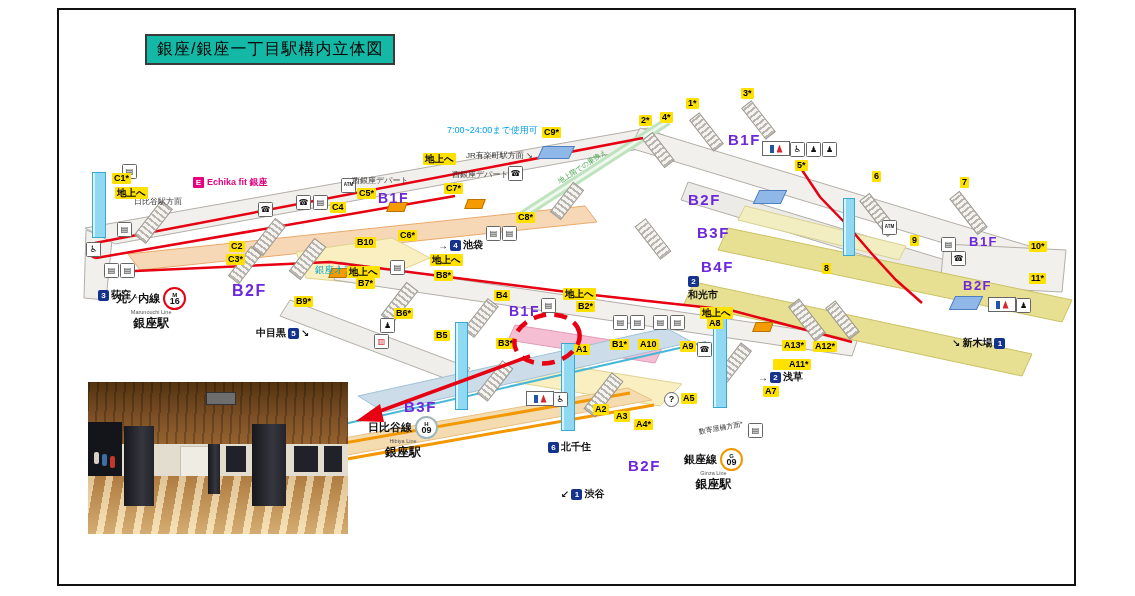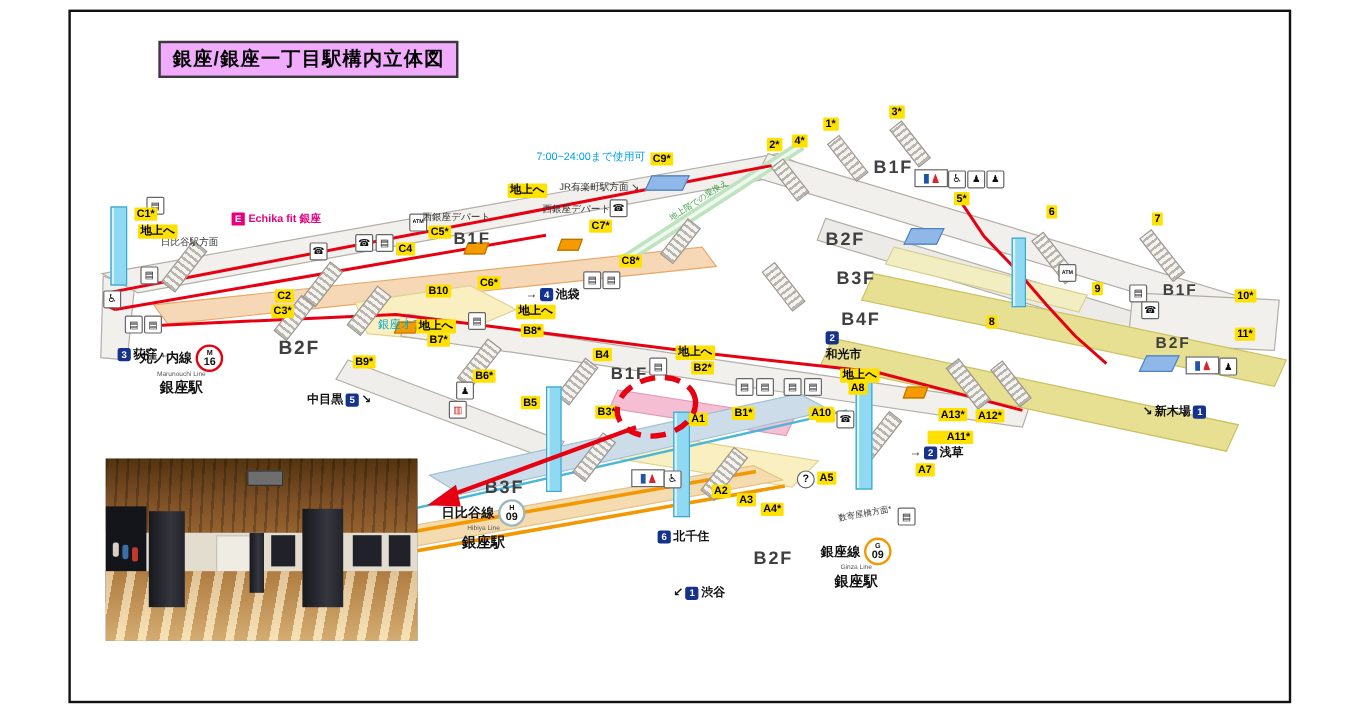--- a/index.html
+++ b/index.html
@@ -3,27 +3,27 @@
 <meta charset="utf-8">
 <style>
   html,body{margin:0;padding:0;background:#fff;}
   body{width:1135px;height:596px;position:relative;overflow:hidden;
        font-family:"Liberation Sans","DejaVu Sans",sans-serif;}
   #stage{position:absolute;left:0;top:0;width:1135px;height:596px;}
   #frame{position:absolute;left:57px;top:8px;width:1015px;height:574px;border:2px solid #111;background:#fff;}
   svg.layer{position:absolute;left:0;top:0;pointer-events:none;}
   #svg-base{z-index:1;}
   #svg-over{z-index:6;}
-  #title{position:absolute;left:132px;top:34px;border:2px solid #3a3a3a;background:#f0abfc;
-         padding:3px 10px;font-size:16px;font-weight:bold;letter-spacing:1px;z-index:5;white-space:nowrap;}
+  #title{position:absolute;left:145px;top:34px;border:2px solid #3a3a3a;background:#14b8a6;
+         padding:3px 10px;font-size:16px;font-weight:normal;letter-spacing:1px;z-index:5;white-space:nowrap;}
   #caption{position:absolute;left:62px;top:540px;font-size:15px;color:#111;letter-spacing:.5px;z-index:5;white-space:nowrap;}
   .exit{position:absolute;background:#ffe100;color:#000;font-weight:bold;font-size:9px;line-height:1.25;
         padding:0 2px;white-space:nowrap;z-index:4;border-radius:1px;}
   .ground{font-size:9.5px;}
-  .floor{position:absolute;color:#404040;font-weight:bold;font-size:14px;letter-spacing:1.5px;z-index:3;white-space:nowrap;}
+  .floor{position:absolute;color:#6d28d9;font-weight:bold;font-size:14px;letter-spacing:1.5px;z-index:3;white-space:nowrap;}
   .note{position:absolute;color:#333;font-size:8px;white-space:nowrap;z-index:3;transform-origin:left top;}
   .icon{position:absolute;width:13px;height:13px;background:#fff;border:1px solid #666;border-radius:1.5px;
         display:flex;align-items:center;justify-content:center;font-size:8px;line-height:1;color:#111;z-index:3;}
   [data-name="information-icon"]{border-radius:50%;font-weight:bold;}
   [data-name="atm-icon"]{font-size:4.5px;font-weight:bold;}
   .toilet{position:absolute;width:26px;height:13px;background:#fff;border:1px solid #666;display:flex;
           align-items:center;justify-content:center;gap:3px;z-index:3;}
   .toilet .tm{width:4px;height:8px;background:#1f54a6;}
   .toilet .tf{width:6px;height:8px;background:#d6272f;clip-path:polygon(50% 0,100% 100%,0 100%);}
   .stairs{position:absolute;background:repeating-linear-gradient(0deg,#b8b4ae 0 2px,#f4f2ee 2px 5px);
@@ -205,42 +205,42 @@
       <div class="floor" data-name="floor-label" style="left: 963px; top: 278px; font-size: 13px;">B2F</div>
     </div>
   <div data-name="exit-labels-layer">
 
   <div class="exit" data-name="exit-label" style="left: 112px; top: 173px;">C1*</div>
       <div class="exit" data-name="exit-label" style="left: 229px; top: 241px;">C2</div>
       <div class="exit" data-name="exit-label" style="left: 226px; top: 254px;">C3*</div>
       <div class="exit" data-name="exit-label" style="left: 330px; top: 202px;">C4</div>
       <div class="exit" data-name="exit-label" style="left: 357px; top: 188px;">C5*</div>
       <div class="exit" data-name="exit-label" style="left: 398px; top: 230px;">C6*</div>
-      <div class="exit" data-name="exit-label" style="left: 444px; top: 183px; margin-left: 47px;">C7*</div>
+      <div class="exit" data-name="exit-label" style="left: 444px; top: 183px;">C7*</div>
       <div class="exit" data-name="exit-label" style="left: 516px; top: 212px;">C8*</div>
       <div class="exit" data-name="exit-label" style="left: 542px; top: 127px;">C9*</div>
       <div class="exit" data-name="exit-label" style="left: 610px; top: 339px;">B1*</div>
       <div class="exit" data-name="exit-label" style="left: 576px; top: 301px;">B2*</div>
       <div class="exit" data-name="exit-label" style="left: 496px; top: 338px;">B3*</div>
       <div class="exit" data-name="exit-label" style="left: 494px; top: 290px;">B4</div>
       <div class="exit" data-name="exit-label" style="left: 434px; top: 330px;">B5</div>
       <div class="exit" data-name="exit-label" style="left: 394px; top: 308px;">B6*</div>
       <div class="exit" data-name="exit-label" style="left: 356px; top: 278px;">B7*</div>
       <div class="exit" data-name="exit-label" style="left: 434px; top: 270px;">B8*</div>
       <div class="exit" data-name="exit-label" style="left: 294px; top: 296px;">B9*</div>
       <div class="exit" data-name="exit-label" style="left: 355px; top: 237px;">B10</div>
       <div class="exit" data-name="exit-label" style="left: 574px; top: 344px;">A1</div>
       <div class="exit" data-name="exit-label" style="left: 593px; top: 404px;">A2</div>
       <div class="exit" data-name="exit-label" style="left: 614px; top: 411px;">A3</div>
       <div class="exit" data-name="exit-label" style="left: 634px; top: 419px;">A4*</div>
       <div class="exit" data-name="exit-label" style="left: 681px; top: 393px;">A5</div>
       <div class="exit" data-name="exit-label" style="left: 763px; top: 386px;">A7</div>
       <div class="exit" data-name="exit-label" style="left: 707px; top: 318px;">A8</div>
       <div class="exit" data-name="exit-label" style="left: 680px; top: 341px;">A9</div>
-      <div class="exit" data-name="exit-label" style="left: 674px; top: 339px;">A10</div>
+      <div class="exit" data-name="exit-label" style="left: 638px; top: 339px;">A10</div>
       <div class="exit" data-name="exit-label" style="left: 773px; top: 359px; padding-left: 16px;">A11*</div>
       <div class="exit" data-name="exit-label" style="left: 813px; top: 341px;">A12*</div>
       <div class="exit" data-name="exit-label" style="left: 782px; top: 340px; text-align: right;">A13*</div>
       <div class="exit" data-name="exit-label" style="left: 686px; top: 98px;">1*</div>
       <div class="exit" data-name="exit-label" style="left: 639px; top: 115px;">2*</div>
       <div class="exit" data-name="exit-label" style="left: 741px; top: 88px;">3*</div>
       <div class="exit" data-name="exit-label" style="left: 660px; top: 112px;">4*</div>
       <div class="exit" data-name="exit-label" style="left: 795px; top: 160px;">5*</div>
       <div class="exit" data-name="exit-label" style="left: 872px; top: 171px;">6</div>
       <div class="exit" data-name="exit-label" style="left: 960px; top: 177px;">7</div>

